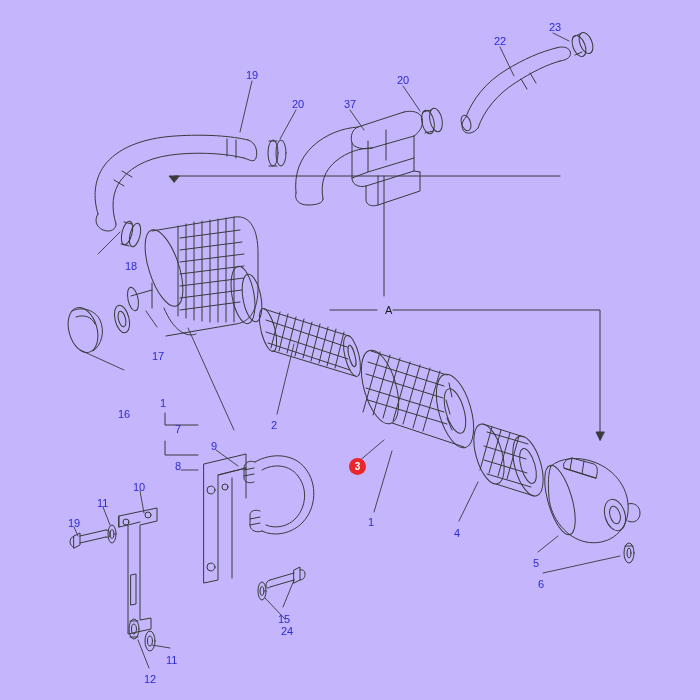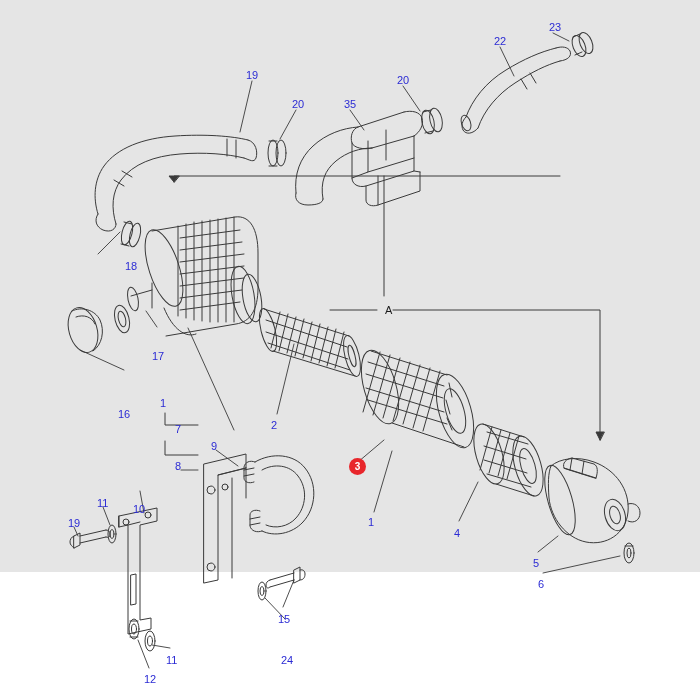--- a/index.html
+++ b/index.html
@@ -9,22 +9,22 @@
   }
   body {
     width: 700px;
     height: 700px;
     font-family: "Liberation Sans", sans-serif;
     overflow: hidden;
   }
   #diagram-root {
     position: relative;
     width: 700px;
-    height: 572px;
-    background: #e5e5e5;
+    height: 700px;
+    background: #c4b5fd;
   }
   #diagram-svg {
     position: absolute;
     top: 0;
     left: 0;
     width: 700px;
     height: 700px;
   }
   .callout-label {
     position: absolute;
@@ -314,38 +314,38 @@
         <path d="M358,462 L384,440"></path>
       </g>
     </g>
   </svg>
 
   <div class="callout-label" style="left:549px; top:22px;">23</div>
   <div class="callout-label" style="left:494px; top:36px;">22</div>
   <div class="callout-label" style="left:397px; top:75px;">20</div>
   <div class="callout-label" style="left:246px; top:70px;">19</div>
   <div class="callout-label" style="left:292px; top:99px;">20</div>
-  <div class="callout-label" style="left:344px; top:99px;">35</div>
+  <div class="callout-label" style="left:344px; top:99px;">37</div>
   <div class="callout-label" style="left:92px; top:261px;margin-left:33px;">18</div>
   <div class="callout-label" style="left:152px; top:351px;">17</div>
   <div class="callout-label" style="left:118px; top:377px;margin-top:32px;">16</div>
   <div class="callout-label" style="left:160px; top:398px;">1</div>
   <div class="callout-label" style="left:175px; top:424px;">7</div>
   <div class="callout-label" style="left:271px; top:420px;">2</div>
   <div class="callout-label" style="left:211px; top:441px;">9</div>
   <div class="callout-label" style="left:175px; top:461px;">8</div>
-  <div class="callout-label" style="left:133px; top:482px;margin-top:22px;">10</div>
+  <div class="callout-label" style="left:133px; top:482px;">10</div>
   <div class="callout-label" style="left:97px; top:498px;">11</div>
   <div class="callout-label" style="left:68px; top:518px;">19</div>
   <div class="callout-label" style="left:368px; top:517px;">1</div>
   <div class="callout-label" style="left:454px; top:528px;">4</div>
   <div class="callout-label" style="left:533px; top:558px;">5</div>
   <div class="callout-label" style="left:538px; top:579px;">6</div>
   <div class="callout-label" style="left:278px; top:614px;">15</div>
-  <div class="callout-label" style="left:281px; top:626px;margin-top:29px;">24</div>
+  <div class="callout-label" style="left:281px; top:626px;">24</div>
   <div class="callout-label" style="left:166px; top:655px;">11</div>
   <div class="callout-label" style="left:144px; top:674px;">12</div>
 
   <div class="callout-label section" style="left:385px; top:305px;">A</div>
 
   <div class="highlight-badge" style="left:349px; top:458px;">3</div>
 
 </div>
 
 </body></html>

